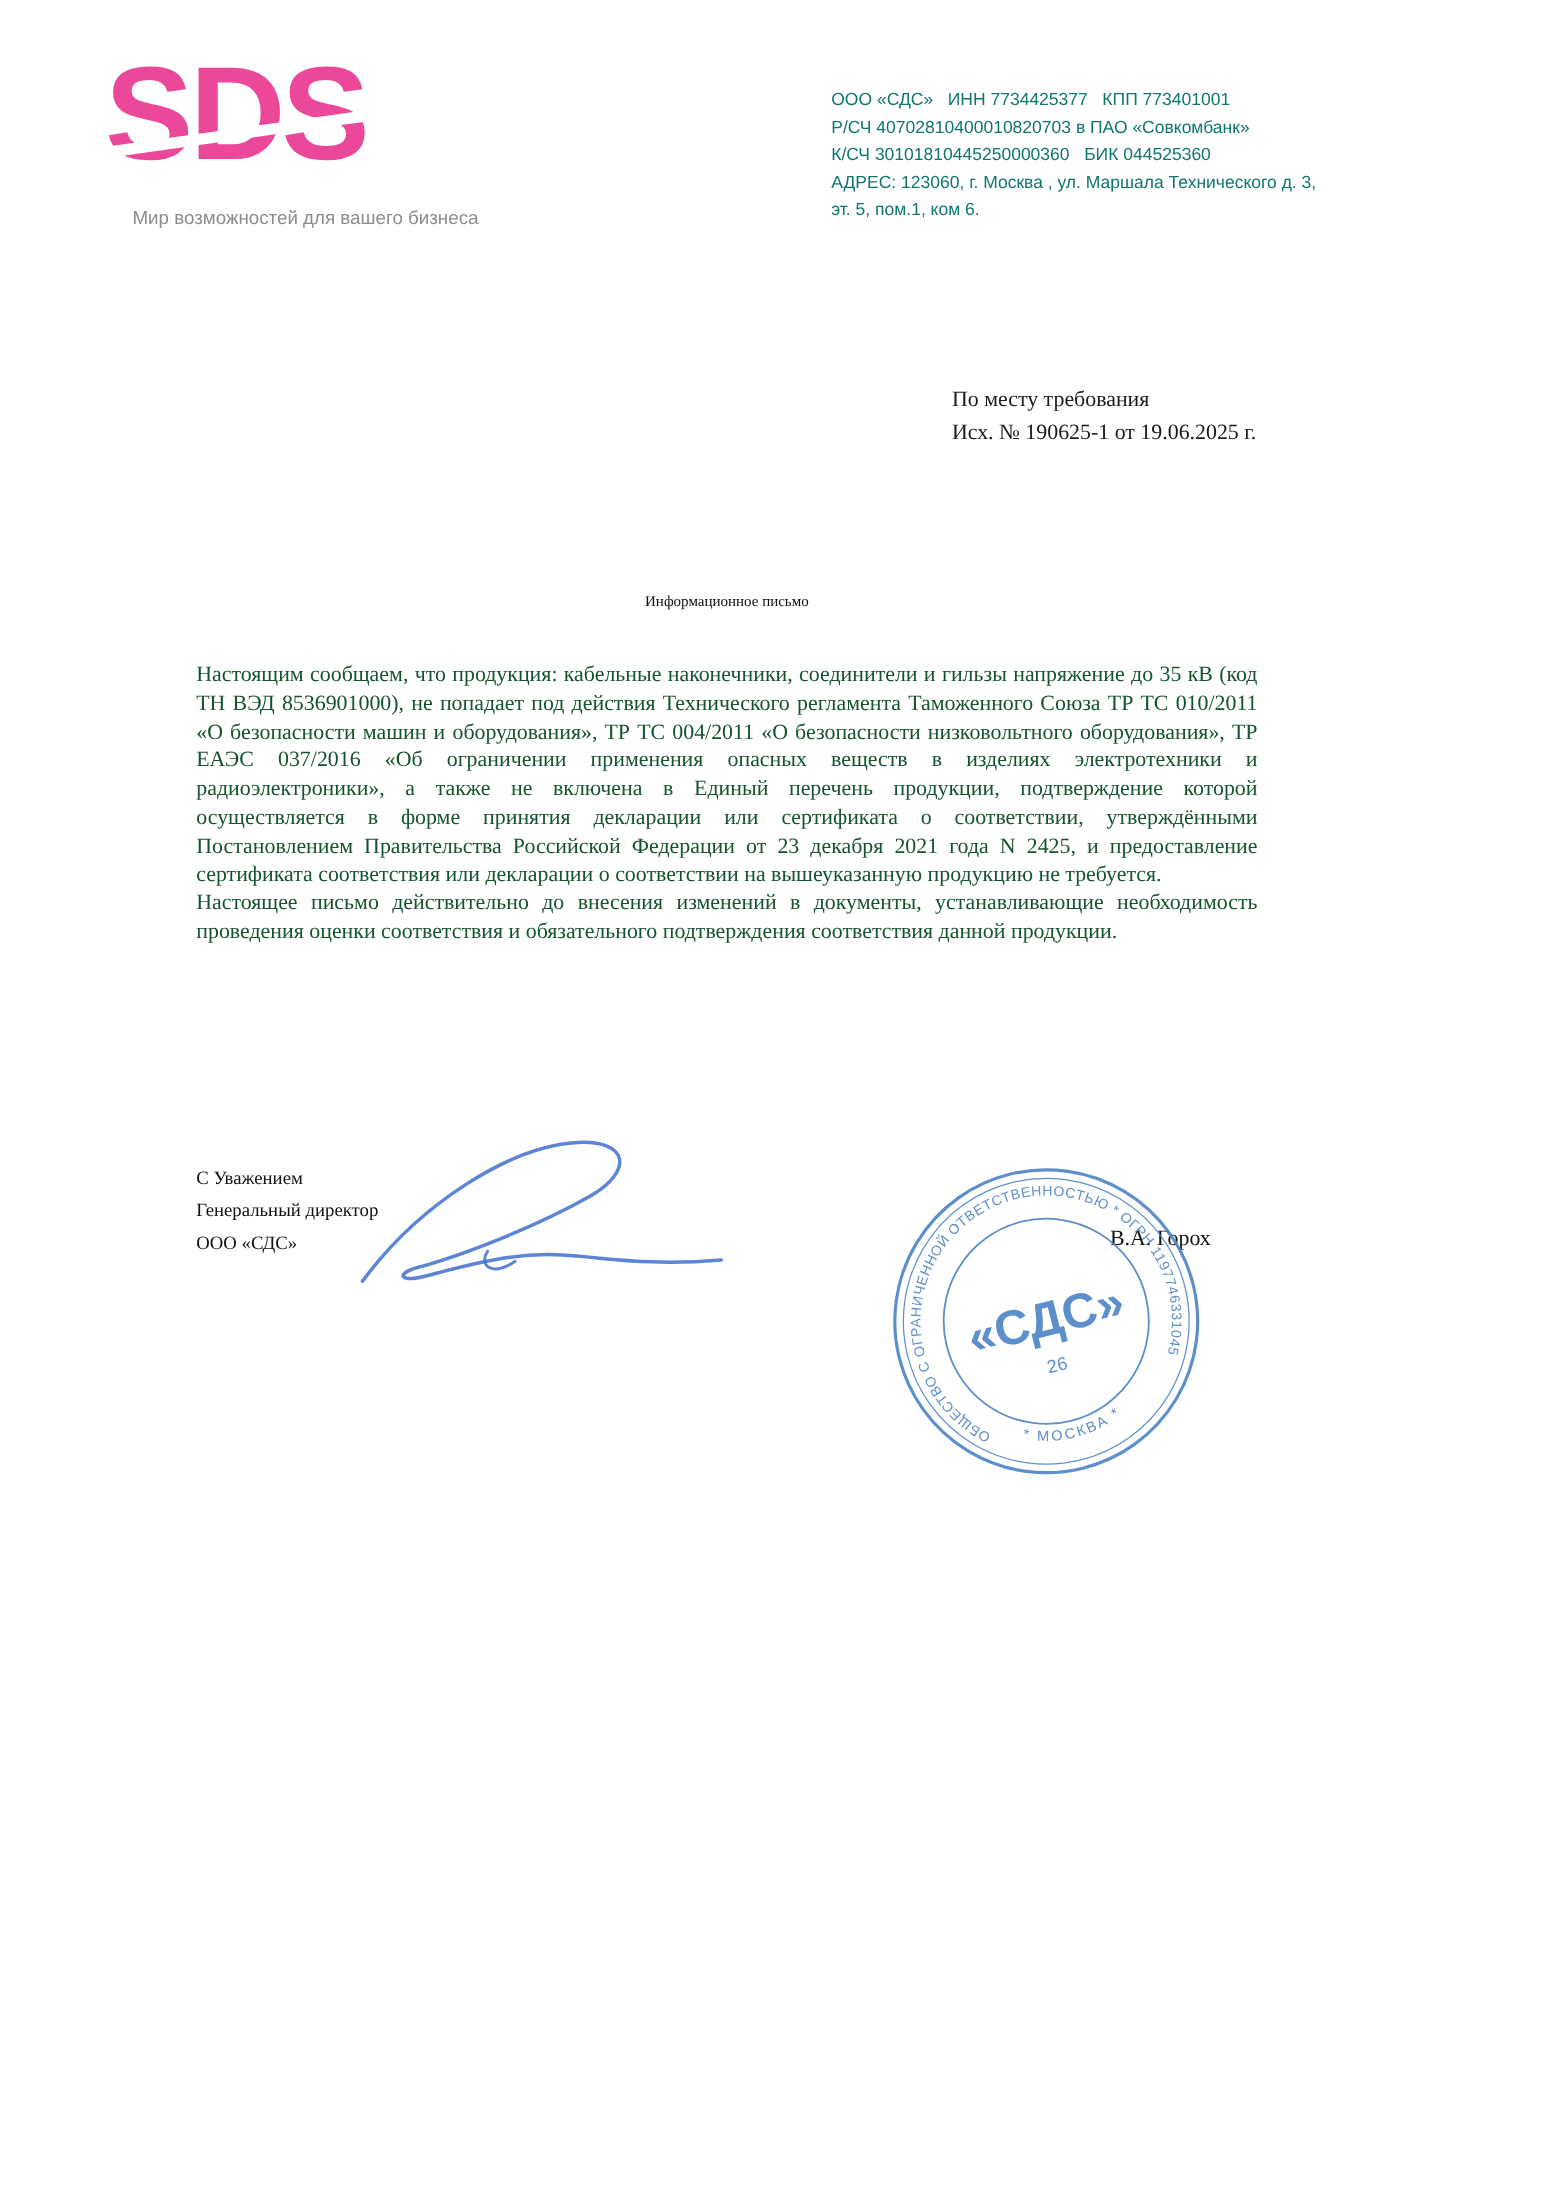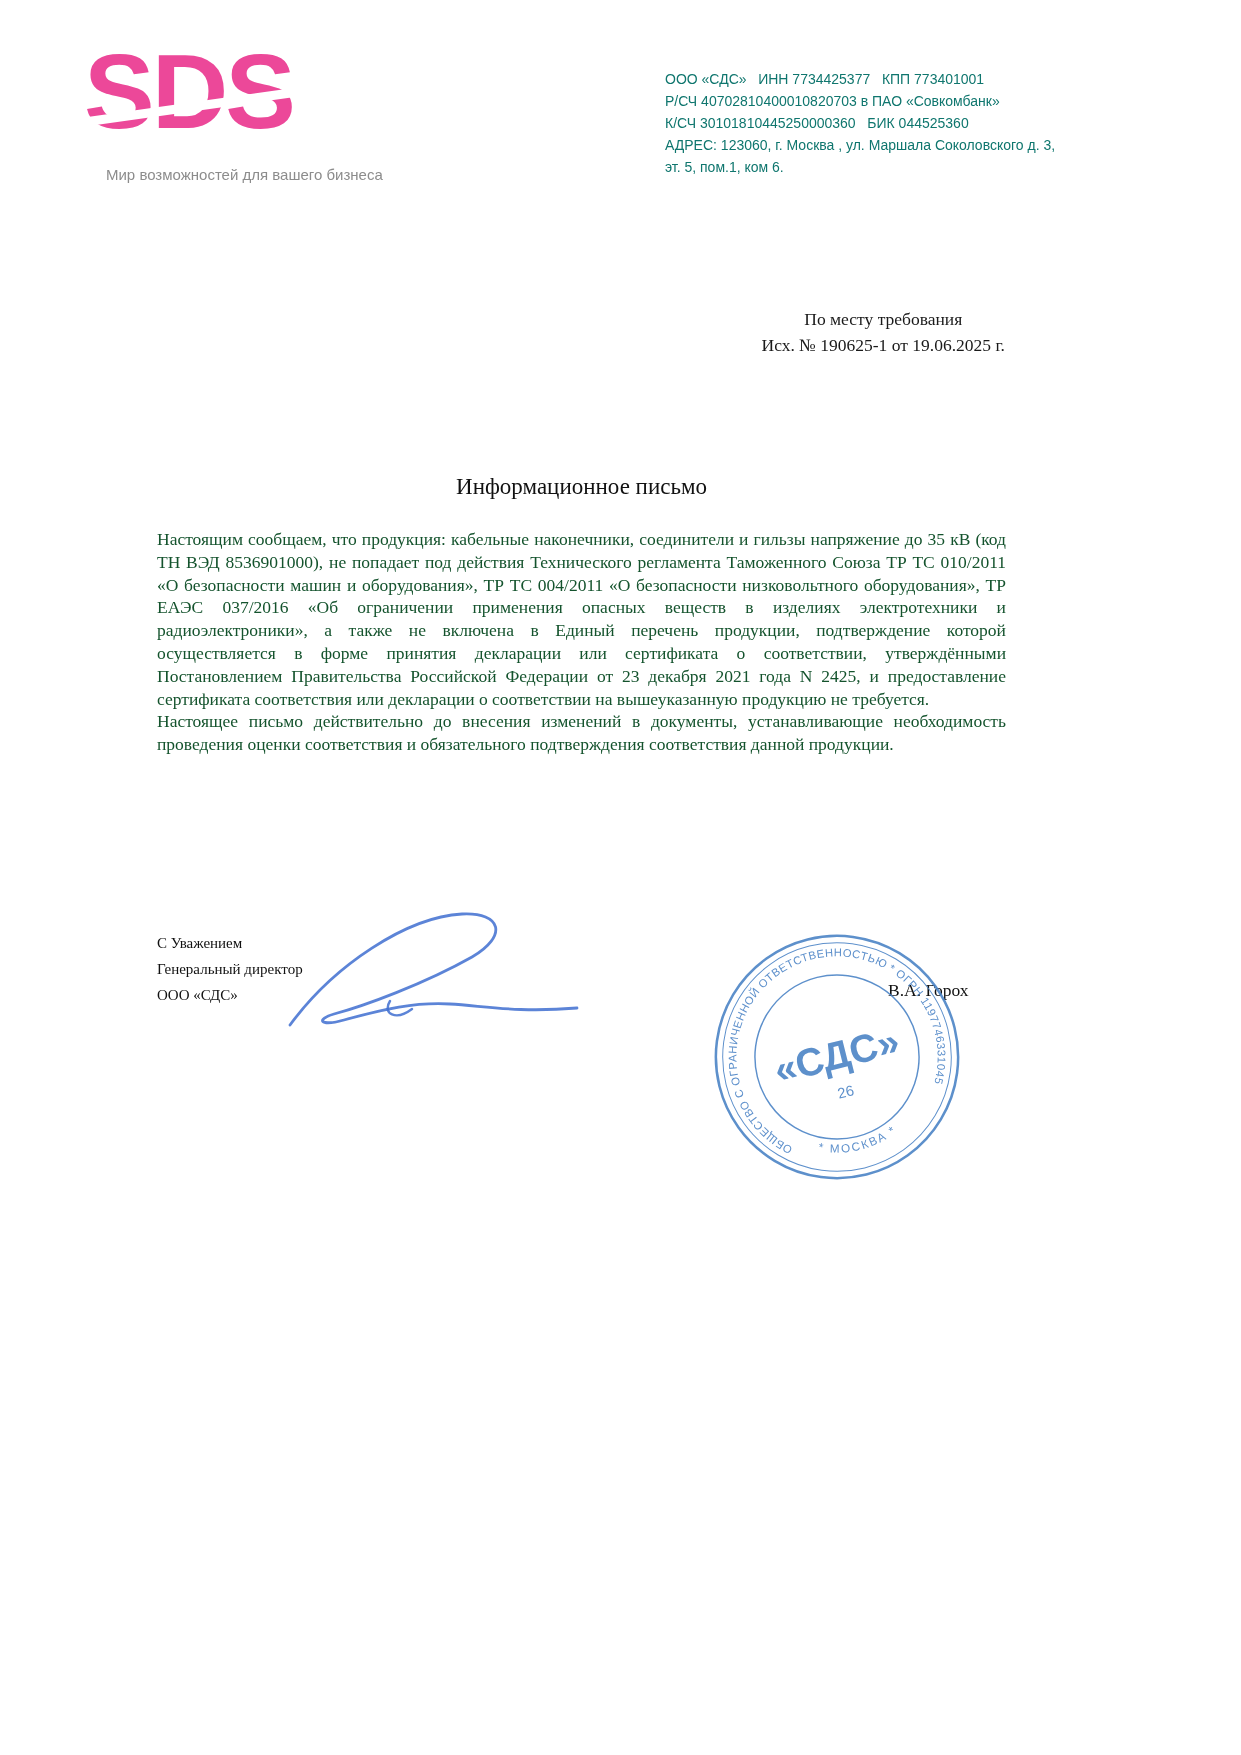--- a/index.html
+++ b/index.html
@@ -32,27 +32,27 @@
   .company-details {
     position:absolute; left:665px; top:68px;
     font-family:"Liberation Sans", sans-serif;
     font-size:14px; line-height:22px; color:#0f766e;
   }
   .detail-line { white-space:pre-wrap; }
 
   
   .meta {
     position:absolute; right:236px; top:306px;
-    text-align:center; font-size:17.5px; line-height:26px; color:#1a1a1a;
+    text-align:left; font-size:17.5px; line-height:26px; color:#1a1a1a;
   }
 
   
   .title {
     position:absolute; left:157px; top:474px; width:849px;
-    text-align:center; font-size:23px; font-weight:normal; color:#111;
+    text-align:center; font-size:12px; font-weight:normal; color:#111;
   }
   .letter-body {
     position:absolute; left:157px; top:528px; width:849px;
     font-size:17.5px; line-height:22.8px; text-align:justify; color:#14532d;
   }
   .letter-body p { margin:0; }
 
   
   .sig-lines {
     position:absolute; left:157px; top:930px;
@@ -75,21 +75,21 @@
 <div class="page">
 
   <div class="logo-text">SDS</div>
   <div class="logo-slash"></div>
   <div class="tagline">Мир возможностей для вашего бизнеса</div>
 
   <div class="company-details">
     <div class="detail-line">ООО «СДС»   ИНН 7734425377   КПП 773401001</div>
     <div class="detail-line">Р/СЧ 40702810400010820703 в ПАО «Совкомбанк»</div>
     <div class="detail-line">К/СЧ 30101810445250000360   БИК 044525360</div>
-    <div class="detail-line">АДРЕС: 123060, г. Москва , ул. Маршала Соколовского д. 3,</div>
+    <div class="detail-line">АДРЕС: 123060, г. Москва , ул. Маршала Технического д. 3,</div>
     <div class="detail-line">эт. 5, пом.1, ком 6.</div>
   </div>
 
   <div class="meta">
     <div>По месту требования</div>
     <div>Исх. № 190625-1 от 19.06.2025 г.</div>
   </div>
 
   <div class="title">Информационное письмо</div>
 

